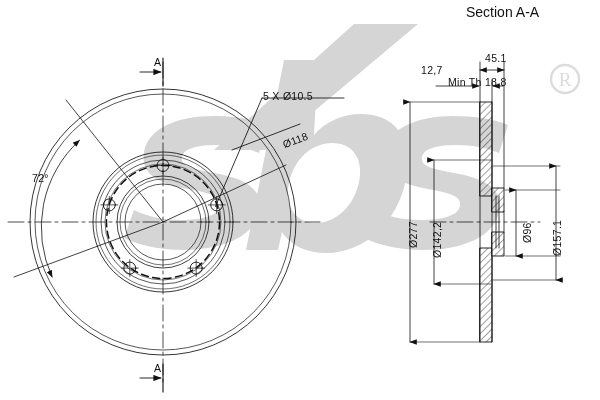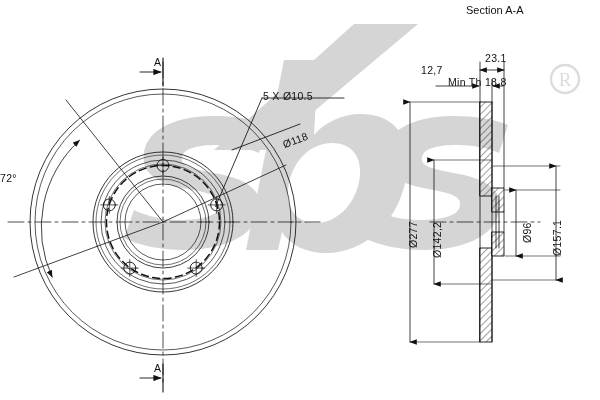--- a/index.html
+++ b/index.html
@@ -4,21 +4,21 @@
 <style>
   html,body{margin:0;padding:0;}
   body{
     width:600px;height:400px;background:#ffffff;overflow:hidden;position:relative;
     font-family:"Liberation Sans",sans-serif;
   }
   #sheet{position:absolute;left:0;top:0;width:600px;height:400px;}
   .layer{position:absolute;left:0;top:0;width:600px;height:400px;}
   .txt{position:absolute;white-space:nowrap;color:#111;font-family:"Liberation Sans",sans-serif;}
   .t-dim{font-size:10.5px;letter-spacing:.3px;}
-  .t-sec{font-size:11px;font-weight:400;text-align:right;}
+  .t-sec{font-size:14px;font-weight:400;text-align:right;}
   .rot90{transform:rotate(-90deg);transform-origin:left top;}
   .wm-sbs{
     position:absolute;left:118px;top:24px;width:400px;height:300px;
     pointer-events:none;
   }
   .brandline{
     position:absolute;left:0;top:352px;width:600px;height:44px;
     text-align:center;pointer-events:none;
   }
   .brandline span{
@@ -225,31 +225,31 @@
       </g>
     </g>
   </svg>
 
   <div class="txt t-sec" style="left:466px;top:4px;">Section A-A</div>
 
   <div class="txt t-dim" style="left:154px;top:56px;">A</div>
 
   <div class="txt t-dim" style="left:154px;top:362px;">A</div>
 
-  <div class="txt t-dim" style="left:0;top:172px;">72°</div>
+  <div class="txt t-dim" style="left:32px;top:172px;">72°</div>
 
   <div class="txt t-dim" style="left:263px;top:90px;">5 X Ø10.5</div>
 
   <div class="txt t-dim" style="left:281px;top:139px;transform:rotate(-21deg);transform-origin:left top;">Ø118</div>
 
   <div class="txt t-dim" style="left:421px;top:64px;">12,7</div>
 
   <div class="txt t-dim" style="left:448px;top:76px;">Min Th 18.8</div>
 
-  <div class="txt t-dim" style="left:485px;top:52px;">23.1</div>
+  <div class="txt t-dim" style="left:485px;top:52px;">45.1</div>
 
   <div class="txt t-dim rot90" style="left:407px;top:248px;">Ø277</div>
 
   <div class="txt t-dim rot90" style="left:431px;top:258px;">Ø142,2</div>
 
   <div class="txt t-dim rot90" style="left:521px;top:243px;">Ø96</div>
 
   <div class="txt t-dim rot90" style="left:551px;top:256px;">Ø157.1</div>
 
 

